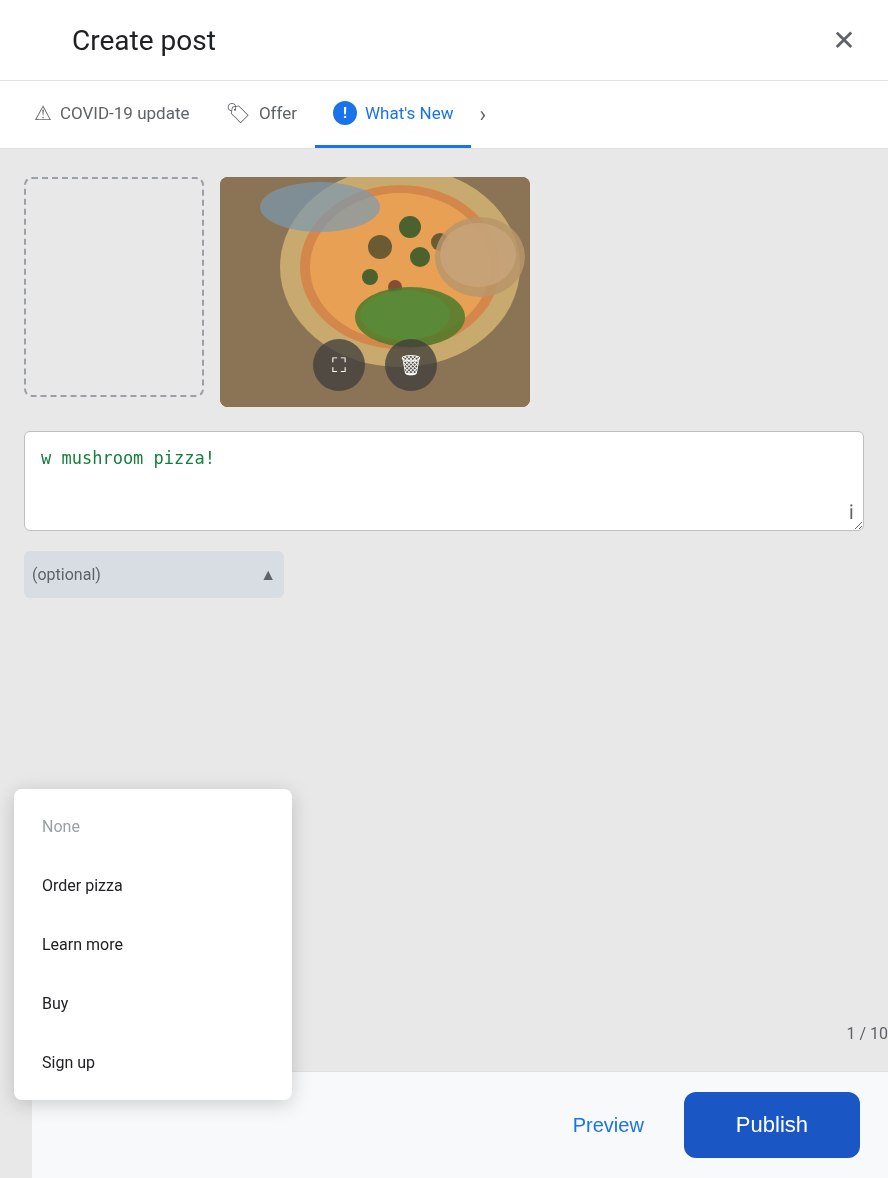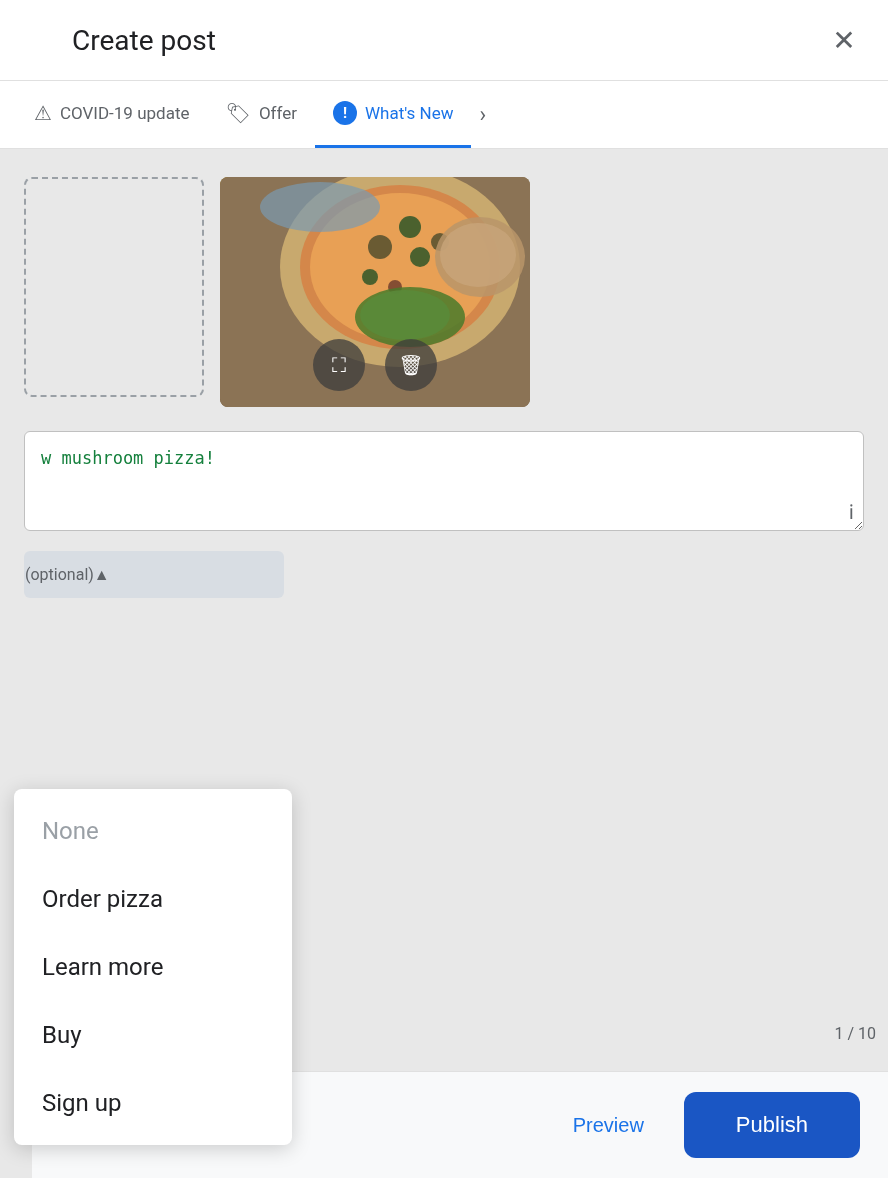--- a/index.html
+++ b/index.html
@@ -128,21 +128,21 @@
       cursor: pointer;
       display: flex;
       align-items: center;
       justify-content: center;
       color: #fff;
       font-size: 20px;
     }
     .image-counter {
       position: absolute;
       bottom: 8px;
-      right: 12px;
+      right: 0;
       font-size: 16px;
       color: #5f6368;
     }
 
     
     .post-textarea {
       width: 100%;
       min-height: 100px;
       background: #fff;
       border: 1px solid #c0c0c0;
@@ -219,21 +219,21 @@
       box-shadow: 0 4px 20px rgba(0,0,0,0.18);
       z-index: 100;
       overflow: hidden;
     }
     .dropdown-list {
       list-style: none;
       padding: 8px 0;
     }
     .dropdown-item {
       padding: 20px 28px;
-      font-size: 24px;
+      font-size: 16px;
       color: #202124;
       cursor: pointer;
     }
     .dropdown-item.disabled {
       color: #9aa0a6;
     }
   </style>
 </head>
 <body>
 
@@ -297,21 +297,21 @@
   <div style="display:flex; justify-content:flex-end; margin-bottom:8px; padding-right:4px;">
     <span class="image-counter">1 / 10</span>
   </div>
 
   <div class="textarea-wrapper">
     <textarea class="post-textarea" style="">w mushroom pizza!</textarea>
     <span class="textarea-info-icon">ℹ</span>
   </div>
 
   <div class="button-section">
-    <div style="background:#d8dde3; border-radius:6px; padding:14px 1px; display:flex; align-items:center; width:260px; cursor:pointer;">
+    <div style="background:#d8dde3; border-radius:6px; padding:14px 8px; display:flex; align-items:center; justify-content:space-between; width:260px; cursor:pointer;">
       <span style="color:#5f6368; font-size:16px;">
         <span>(optional)</span>
       </span>
       <span style="color:#5f6368; font-size:16px;">▲</span>
     </div>
   </div>
 
   <div class="dropdown-overlay">
     <ul class="dropdown-list">
       <li class="dropdown-item disabled">

